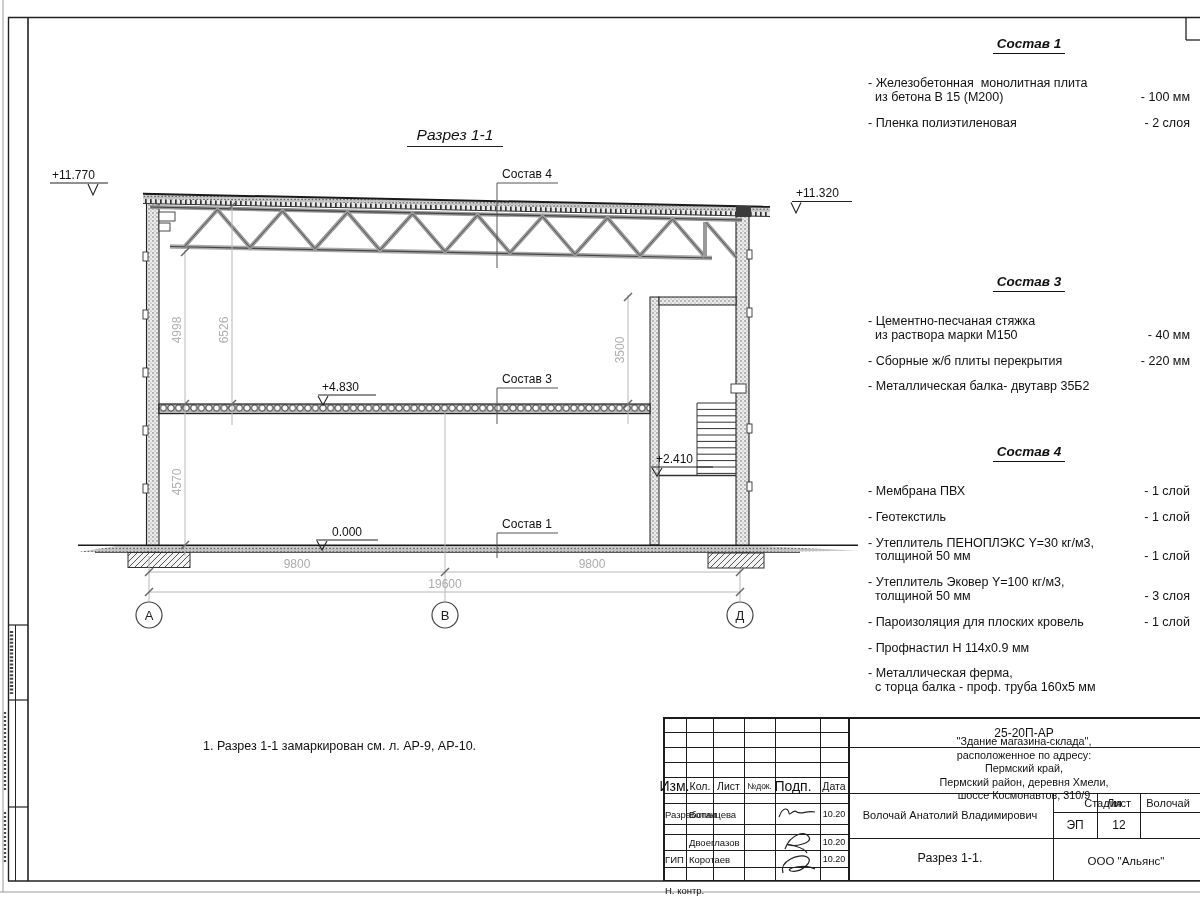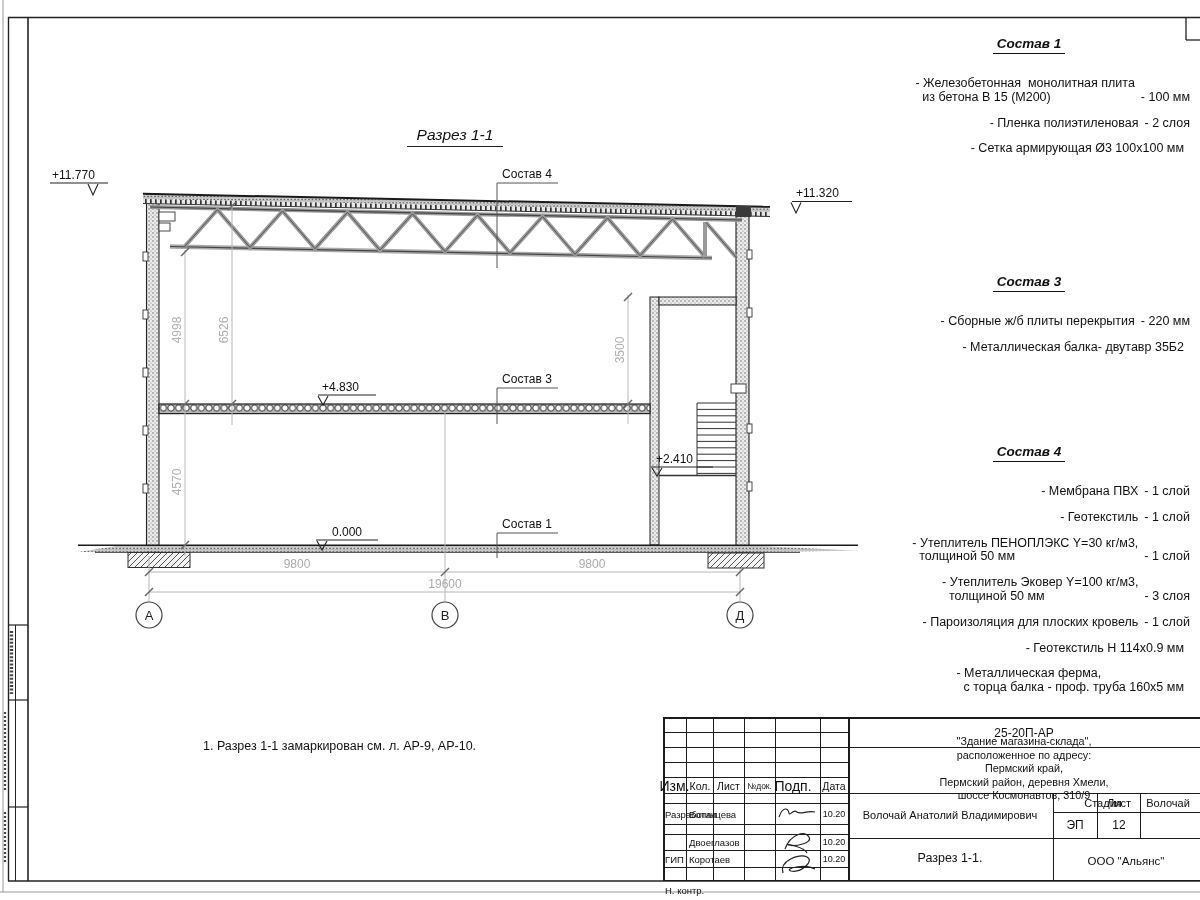--- a/index.html
+++ b/index.html
@@ -5,21 +5,21 @@
   html,body{margin:0;padding:0;background:#fff;}
   #sheet{position:relative;width:1200px;height:900px;background:#fff;overflow:hidden;
          font-family:"Liberation Sans",sans-serif;}
   svg text{font-family:"Liberation Sans",sans-serif;}
   
   .spec{position:absolute;width:322px;color:#111;font-size:12.5px;}
   .spec .ttl{text-align:center;}
   .spec .ttl span{font-style:italic;font-weight:bold;font-size:13.5px;
                   border-bottom:1.3px solid #111;padding:0 4px 2px 4px;}
   .spec .items{margin-top:26px;}
-  .spec .row{display:flex;justify-content:flex-end;margin-bottom:12px;}
+  .spec .row{display:flex;justify-content:space-between;margin-bottom:12px;}
   .spec .nm{white-space:pre-wrap;line-height:13.8px;}
   .spec .vl{align-self:flex-end;white-space:nowrap;line-height:13.8px;padding-left:6px;}
   #spec1{left:868px;top:36px;}
   #spec3{left:868px;top:274px;}
   #spec4{left:868px;top:444px;}
   
   #tblock{position:absolute;left:663px;top:717px;width:537px;height:207px;}
   .ln{position:absolute;background:#1c1c1c;}
   .tb-txt{position:absolute;color:#111;white-space:nowrap;transform:translate(-50%,-50%);}
   .tb-left{transform:translate(0,-50%);}
@@ -237,31 +237,32 @@
   <div class="items">
     <div class="row">
           <span class="nm">- Железобетонная  монолитная плита
   из бетона В 15 (М200)</span>
           <span class="vl">- 100 мм</span>
         </div>
     <div class="row">
           <span class="nm">- Пленка полиэтиленовая</span>
           <span class="vl">-  2 слоя</span>
         </div>
-    <div class="row">
-          <span class="nm">- Сетка армирующая Ø3 100х100 мм</span>
-          <span class="vl"></span>
-        </div>
   </div>
 </div>
 
 <div class="spec" id="spec3">
   <div class="ttl"><span>Состав 3</span></div>
   <div class="items">
     <div class="row">
+          <span class="nm">- Цементно-песчаная стяжка
+  из раствора марки М150</span>
+          <span class="vl">- 40 мм</span>
+        </div>
+    <div class="row">
           <span class="nm">- Сборные ж/б плиты перекрытия</span>
           <span class="vl">- 220 мм</span>
         </div>
     <div class="row">
           <span class="nm">- Металлическая балка- двутавр 35Б2</span>
           <span class="vl"></span>
         </div>
   </div>
 </div>
 
@@ -284,21 +285,21 @@
     <div class="row">
           <span class="nm">- Утеплитель Эковер Y=100 кг/м3,
   толщиной 50 мм</span>
           <span class="vl">- 3 слоя</span>
         </div>
     <div class="row">
           <span class="nm">- Пароизоляция для плоских кровель</span>
           <span class="vl">- 1 слой</span>
         </div>
     <div class="row">
-          <span class="nm">- Геотекстиль Н 114х0.9 мм</span>
+          <span class="nm">- Профнастил Н 114х0.9 мм</span>
           <span class="vl"></span>
         </div>
     <div class="row">
           <span class="nm">- Металлическая ферма,
   с торца балка - проф. труба 160х5 мм</span>
           <span class="vl"></span>
         </div>
   </div>
 </div>
 

